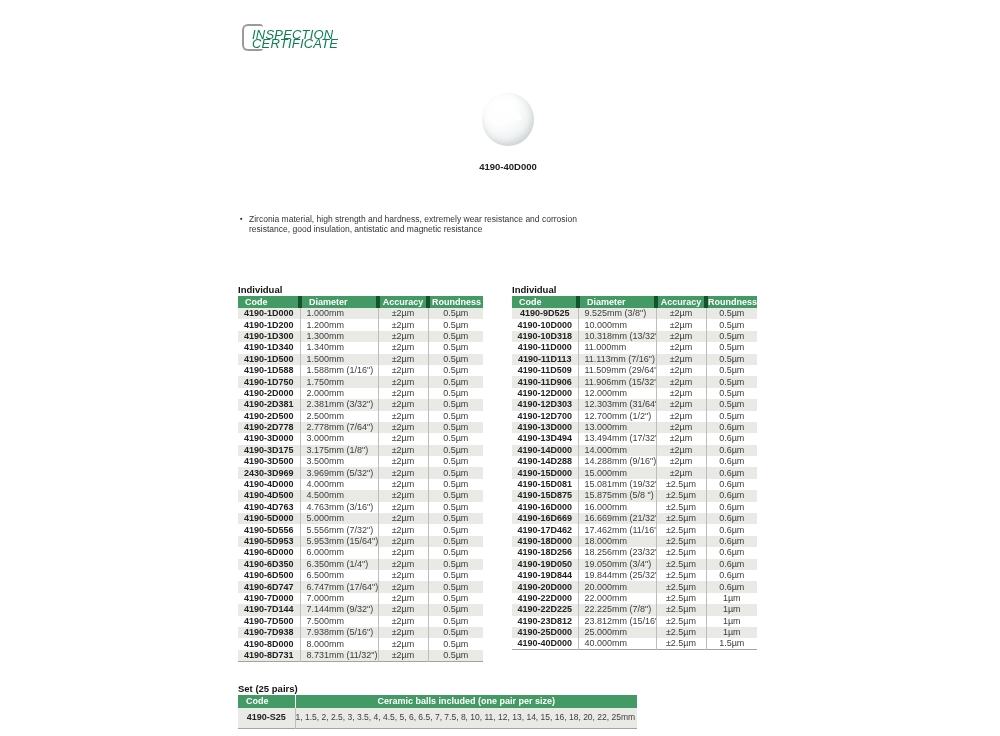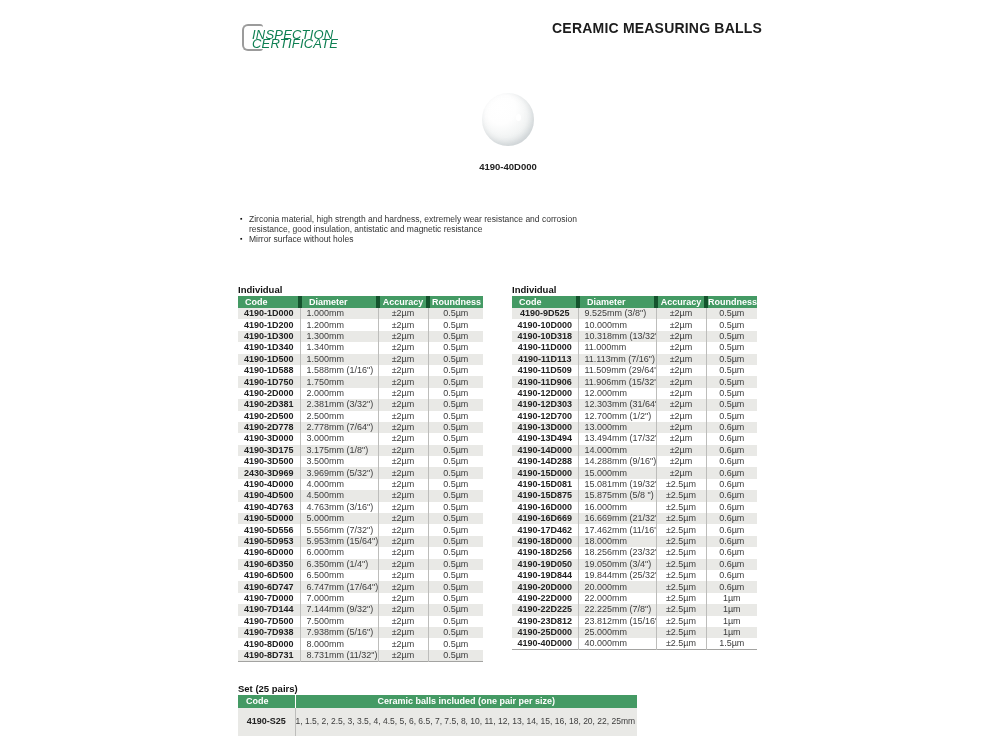--- a/index.html
+++ b/index.html
@@ -55,53 +55,48 @@
   #table-left  { left: 238px; top: 296px; width: 245px; }
   #table-right { left: 512px; top: 296px; width: 245px; }
 
   
   #table-set { left: 238px; top: 695px; width: 399px; border-collapse: collapse; table-layout: fixed;
     position: absolute; font-size: 9px; border-bottom: 1px solid #a3a3a1; }
   #table-set thead tr { height: 13px; }
   #table-set th { background: #449a64; color: #fff; font-weight: bold; padding: 0; line-height: 13px; }
   #table-set th:nth-child(1) { text-align: left; padding-left: 8px; }
   #table-set th:nth-child(2) { text-align: center; border-left: 1px solid #ffffff; margin-top: 30px; }
-  #table-set tbody tr { height: 28px; background: #e9e9e6; }
+  #table-set tbody tr { height: 20px; background: #e9e9e6; }
   #table-set td { padding: 0; line-height: 13px; white-space: nowrap; overflow: hidden; }
   #table-set td:nth-child(1) { font-weight: bold; text-align: center; color: #222; }
   #table-set td:nth-child(2) { font-size: 8.5px; color: #3c3c3c;
     border-left: 1px solid #bdbdbb; }
 </style>
 </head>
 <body>
 
 <div id="page">
 
   <div class="logo">
     <div class="logo-bracket"></div>
     <div class="logo-text">
       <div>INSPECTION</div>
       <div>CERTIFICATE</div>
     </div>
   </div>
-  <div class="page-title">CERAMIC MEASURING BALLS</div>
 
   <div class="ball">
     <div class="ball-glint"></div>
   </div>
   <div class="ball-label">4190-40D000</div>
 
   <div class="features">
     <div class="feature">
       <span class="bullet">▪</span>
       <span class="ftext">Zirconia material, high strength and hardness, extremely wear resistance and corrosion resistance, good insulation, antistatic and magnetic resistance</span>
-    </div>
-    <div class="feature">
-      <span class="bullet">▪</span>
-      <span class="ftext">Mirror surface without holes</span>
     </div>
   </div>
 
   <div class="sec-label" style="left:238px; top:284px;">Individual</div>
   <table class="dtable" id="table-left">
     <colgroup>
         <col style="width:62px">
         <col style="width:78px">
         <col style="width:50px">
         <col style="width:55px">

